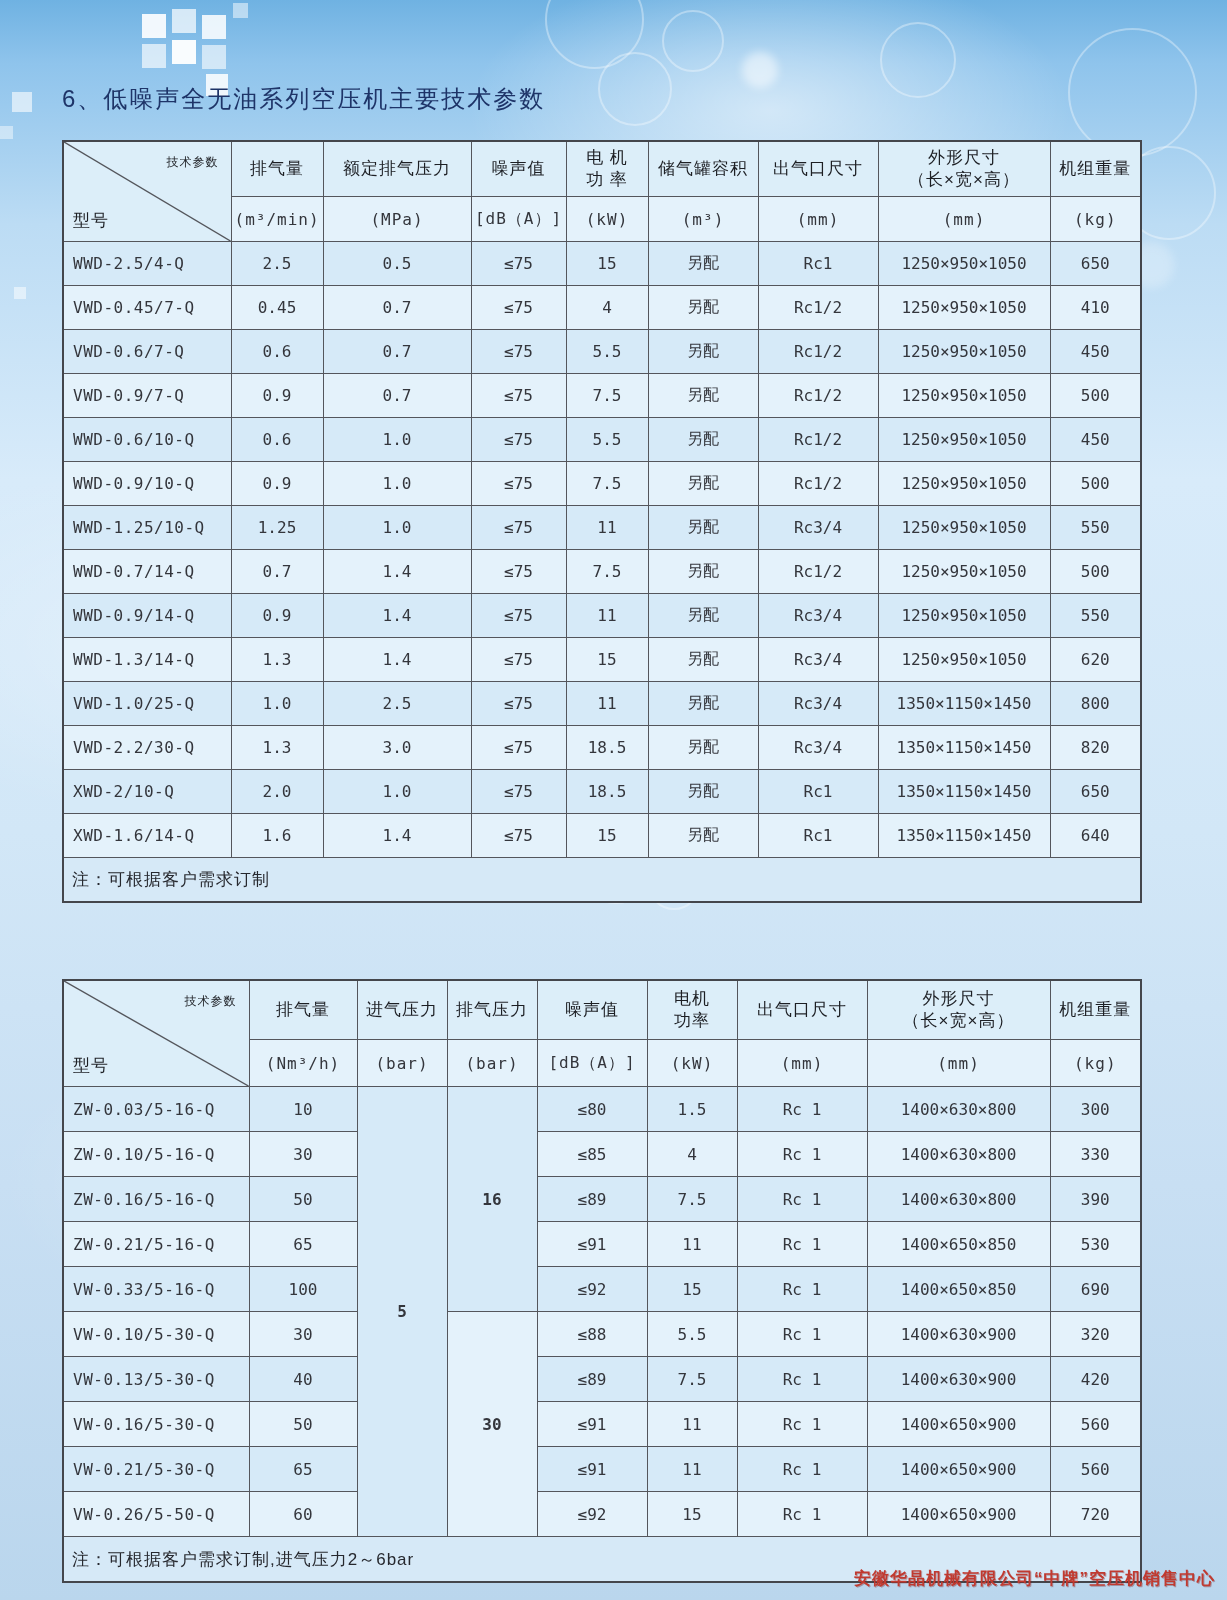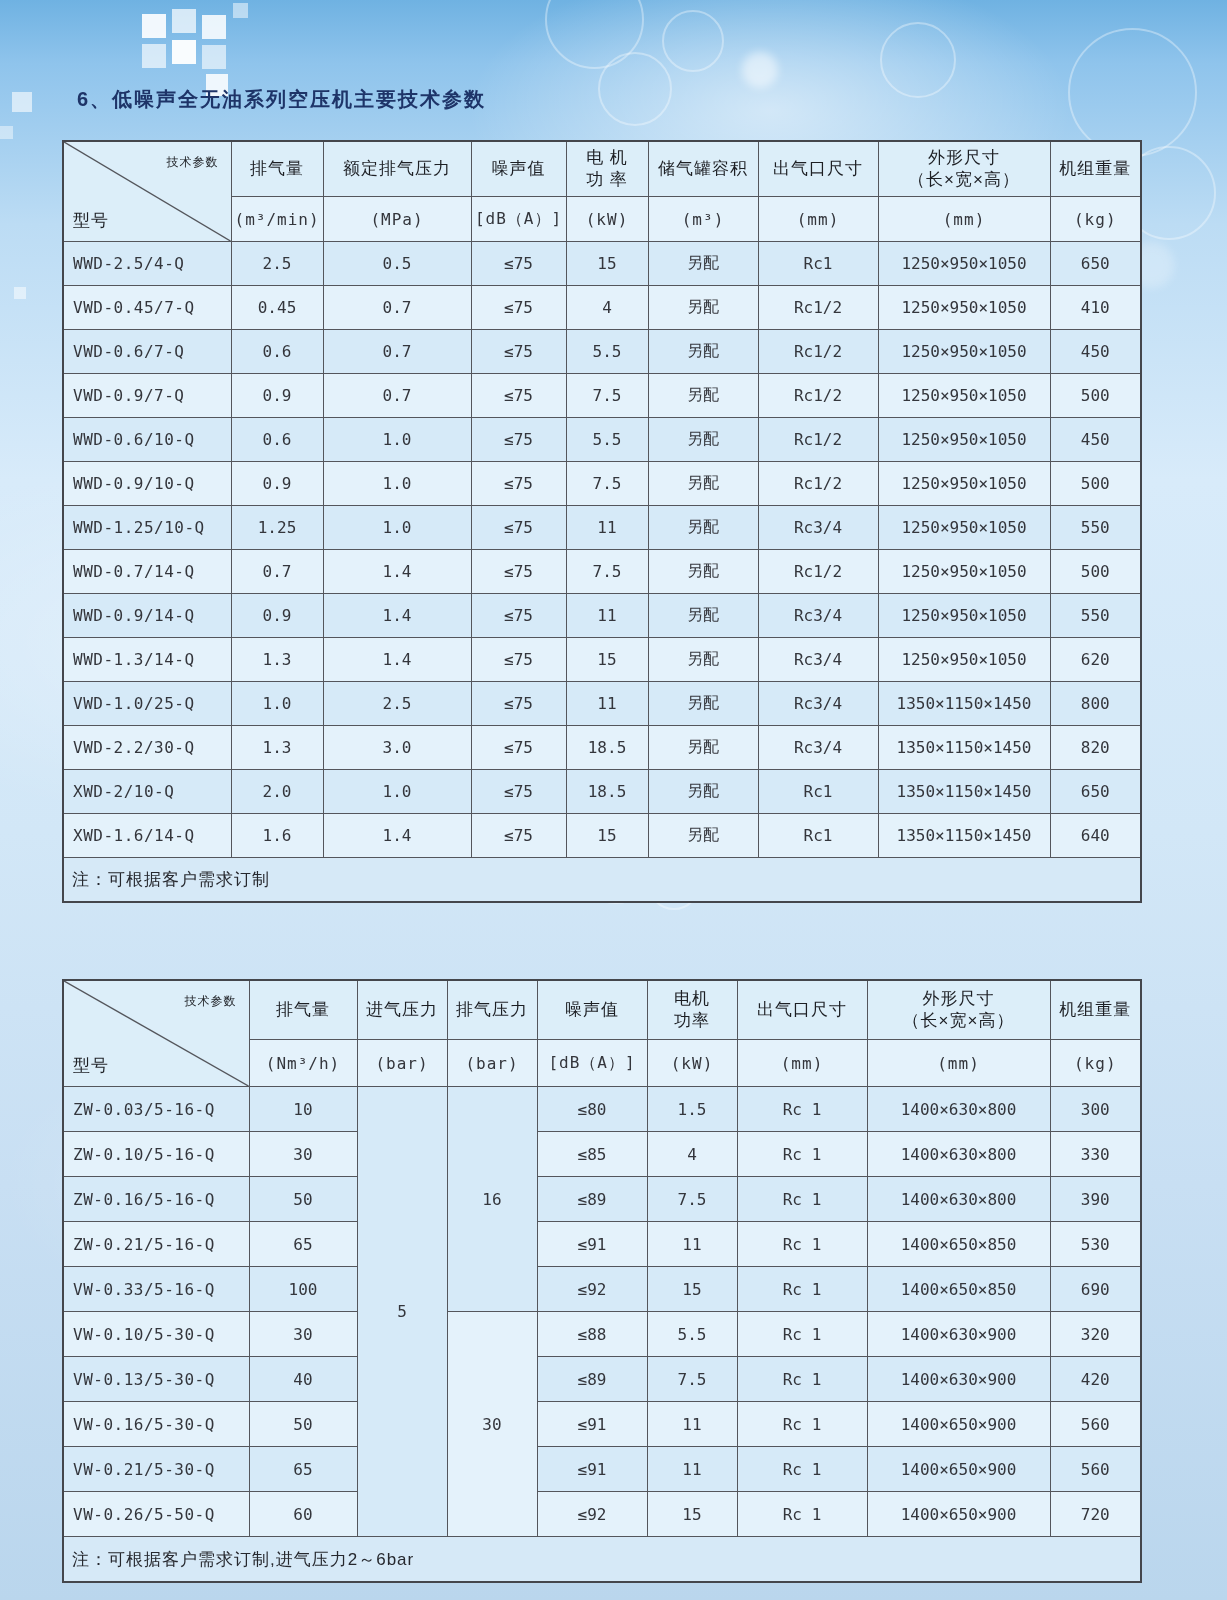--- a/index.html
+++ b/index.html
@@ -9,22 +9,22 @@
     overflow:hidden;
     font-family:"Liberation Sans","DejaVu Sans",sans-serif;
     background:
       radial-gradient(ellipse 430px 210px at 770px 110px, rgba(255,255,255,.55), rgba(255,255,255,0) 70%),
       radial-gradient(ellipse 520px 260px at 200px 640px, rgba(255,255,255,.30), rgba(255,255,255,0) 70%),
       radial-gradient(ellipse 430px 220px at 300px 1180px, rgba(255,255,255,.25), rgba(255,255,255,0) 70%),
       linear-gradient(180deg,#6fb2e2 0%,#8fc4ec 4%,#bcdcf4 14%,#d8ebfa 30%,#d2e7f7 52%,#c8dff3 74%,#bad6ed 100%);
   }
   .content{padding:84px 87px 0 62px;position:relative;z-index:2;}
   h2.sec-title{
-    margin:0 0 26px 15px;
-    font-size:20px;line-height:30px;font-weight:bold;
+    margin:0 0 26px 0;
+    font-size:24px;line-height:30px;font-weight:normal;
     color:#1e3468;letter-spacing:2px;
   }
   table.spec{
     border-collapse:collapse;table-layout:fixed;
     width:1078px;
     border:2px solid #44464c;
     font-family:"DejaVu Sans Mono",monospace;
     font-size:16px;color:#34363c;
   }
   table.spec td{
@@ -47,21 +47,21 @@
   .diag-line{position:absolute;left:0;top:0;width:100%;height:100%;}
   .diag-line line{stroke:#54565c;stroke-width:1.4;}
   .c-top{position:absolute;top:12px;right:12px;font-family:"Liberation Sans","DejaVu Sans",sans-serif;font-size:12px;color:#1d1f24;letter-spacing:1px;}
   .c-bottom{position:absolute;bottom:9px;left:9px;font-family:"Liberation Sans","DejaVu Sans",sans-serif;font-size:17px;color:#1d1f24;letter-spacing:1px;}
   
   #t1 tbody td{height:39px;}
   #t2 tbody td{height:40px;}
   tbody tr:nth-child(odd) td{background:#d6eaf8;}
   tbody tr:nth-child(even) td{background:#e4f2fb;}
   tbody td.model{text-align:left;padding-left:9px;letter-spacing:.5px;}
-  tbody td.merged{background:#dcedf9;}
+  tbody td.merged{background:#dcedf9;font-weight:bold;}
   tbody td.alt{font-family:"Liberation Sans","DejaVu Sans",sans-serif;}
   tr.note-row td{
     background:#d6e9f7 !important;height:33px;
     text-align:left;padding-left:8px;
     font-family:"Liberation Sans","DejaVu Sans",sans-serif;
     font-size:17px;color:#26282e;letter-spacing:1px;
   }
   .gapband{position:relative;height:76px;}
   
   .sq{position:absolute;background:#fff;z-index:1;}
@@ -472,14 +472,15 @@
             <td>720</td>
           </tr>
           <tr class="note-row">
             <td colspan="9">注：可根据客户需求订制,进气压力2～6bar</td>
           </tr>
         </tbody>
     </table>
 
   </div>
 
+  <div class="watermark">安徽华晶机械有限公司“中牌”空压机销售中心</div>
 
 </div>
 
 </body></html>

